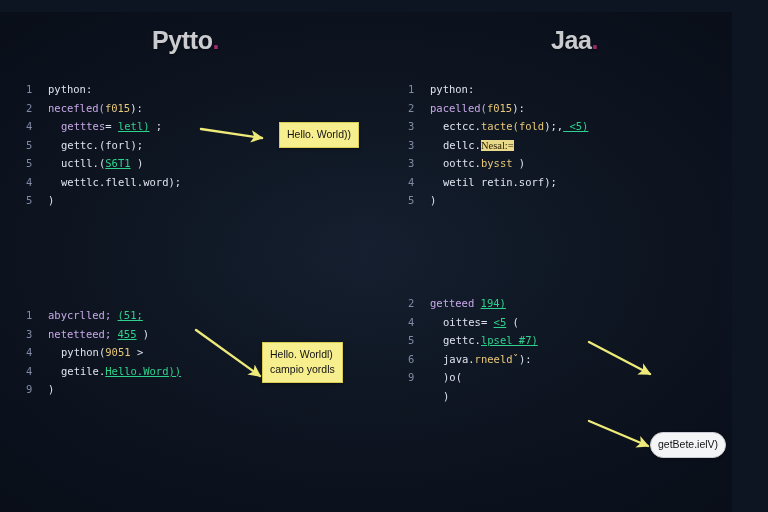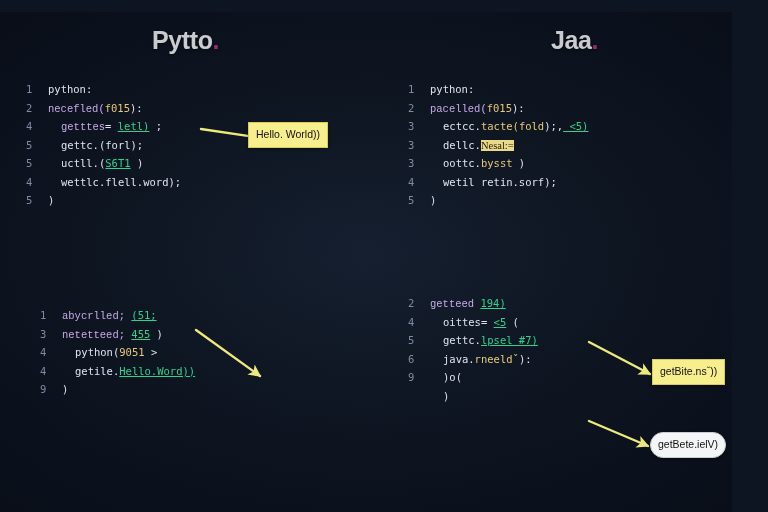--- a/index.html
+++ b/index.html
@@ -64,28 +64,28 @@
   .code-row { display: block; height: 18.5px; }
   .ln {
     display: inline-block;
     width: 22px;
     text-align: left;
     color: #7f8ba4;
   }
   .ind { display: inline-block; width: 13px; }
 
   .t-plain { color: #dfe3ee; }
-  .t-name  { color: #c7a8e8; font-family: Liberation Mono, monospace; }
+  .t-name  { color: #c7a8e8; }
   .t-str   { color: #2fd28c; text-decoration: underline; }
   .t-key   { color: #e8c87a; }
   .t-hl    { color: #2a2000; background: #e9d98a; font-family: Liberation Serif, serif; }
 
   #code-tl { left: 26px;  top: 68px; }
   #code-tr { left: 408px; top: 68px; }
-  #code-bl { left: 40px;  top: 294px; }
+  #code-bl { left: 26px;  top: 294px; }
   #code-br { left: 408px; top: 282px; }
 
   
   .arrow-layer {
     position: absolute;
     inset: 0;
     z-index: 4;
     pointer-events: none;
   }
 
@@ -102,21 +102,21 @@
     padding: 4px 7px 5px 7px;
     box-shadow: 0 1px 3px rgba(0,0,0,0.45);
     white-space: nowrap;
   }
   .callout.light {
     background: #f4f5f7;
     border: 1px solid #c9ccd4;
   }
   .callout .cline { display: block; }
 
-  #callout-1 { left: 248px; top: 110px; }
+  #callout-1 { left: 279px; top: 110px; }
   #callout-2 { left: 262px; top: 330px; }
   #callout-3 { left: 652px; top: 347px; }
   #callout-4 { left: 650px; top: 420px; border-radius: 13px; }
 </style>
 </head>
 <body>
 
 <div id="stage">
 
   <div class="panel-title" id="title-left">
@@ -140,20 +140,21 @@
       </defs>
       <line x1="201" y1="117" x2="262" y2="126" stroke="#eeea7a" stroke-width="2.4" stroke-linecap="round" marker-end="url(#ahead)"></line>
       <line x1="196" y1="318" x2="260" y2="364" stroke="#eeea7a" stroke-width="2.4" stroke-linecap="round" marker-end="url(#ahead)"></line>
       <line x1="589" y1="330" x2="650" y2="362" stroke="#eeea7a" stroke-width="2.4" stroke-linecap="round" marker-end="url(#ahead)"></line>
       <line x1="589" y1="409" x2="648" y2="434" stroke="#eeea7a" stroke-width="2.4" stroke-linecap="round" marker-end="url(#ahead)"></line>
     </svg>
 
   <div class="callout" id="callout-1">
       <span class="cline">Hello. World))</span>
     </div>
-  <div class="callout" id="callout-3">
-      <span class="cline">getBite.nsˇ))</span>
+  <div class="callout" id="callout-2">
+      <span class="cline">Hello. Worldl)</span>
+      <span class="cline">campio yordls</span>
     </div>
   <div class="callout light" id="callout-4">
       <span class="cline">getBete.ielV)</span>
     </div>
 
 </div>
 
 </body></html>

